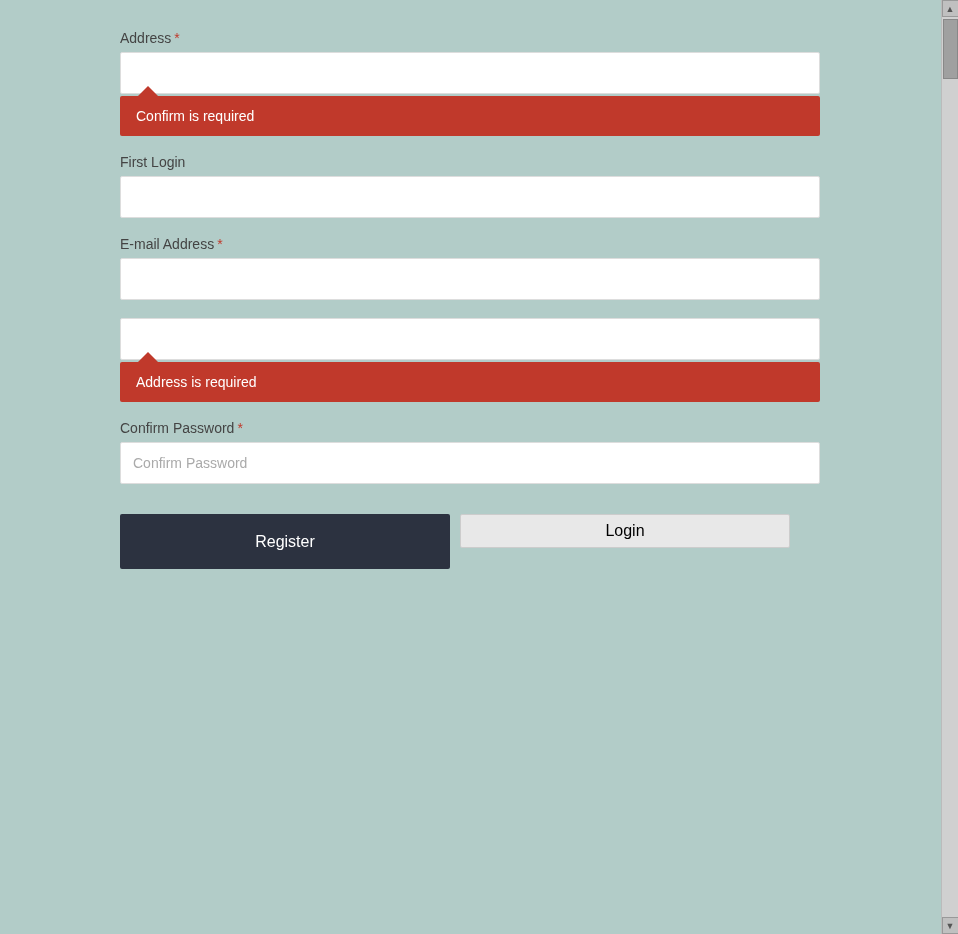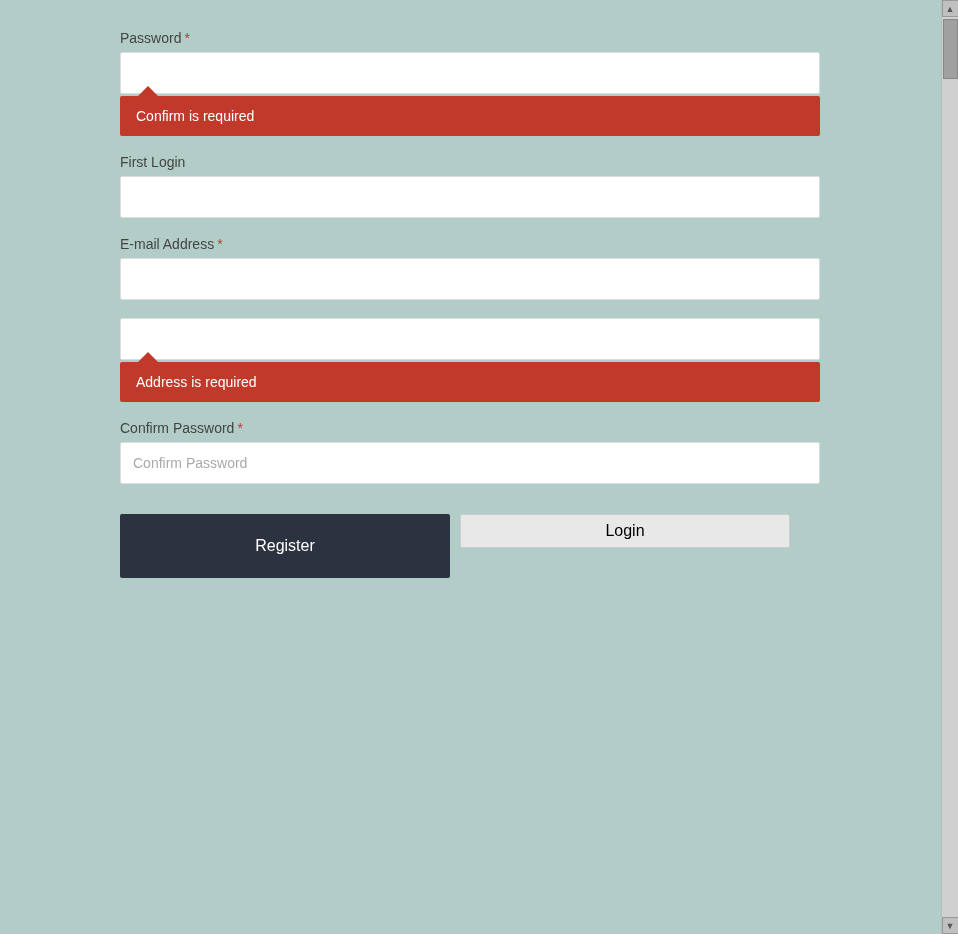--- a/index.html
+++ b/index.html
@@ -113,21 +113,21 @@
 
     .buttons-row {
       display: flex;
       gap: 0;
       margin-top: 30px;
     }
 
     .btn-register {
       flex: 1;
       max-width: 330px;
-      height: 64px;
+      height: 55px;
       background: #2c3240;
       color: #ffffff;
       border: none;
       font-size: 16px;
       cursor: pointer;
       border-radius: 2px;
     }
 
     .btn-login {
       flex: 1;
@@ -148,21 +148,21 @@
 <div class="scrollbar-right">
   <div class="scrollbar-arrow">▲</div>
   <div class="scrollbar-thumb"></div>
   <div class="scrollbar-arrow" style="position:absolute;bottom:0;">▼</div>
 </div>
 
 <div class="form-container">
 
   <div class="field-group">
     <label class="field-label">
-      <span>Password</span><span class="required-star">*</span>
+      <span>Address</span><span class="required-star">*</span>
     </label>
     <input type="text" class="field-input" style="">
     <div class="error-banner">
       <span>Confirm is required</span>
     </div>
   </div>
 
   <div class="field-group">
     <label class="field-label">
       <span>First Login</span>

